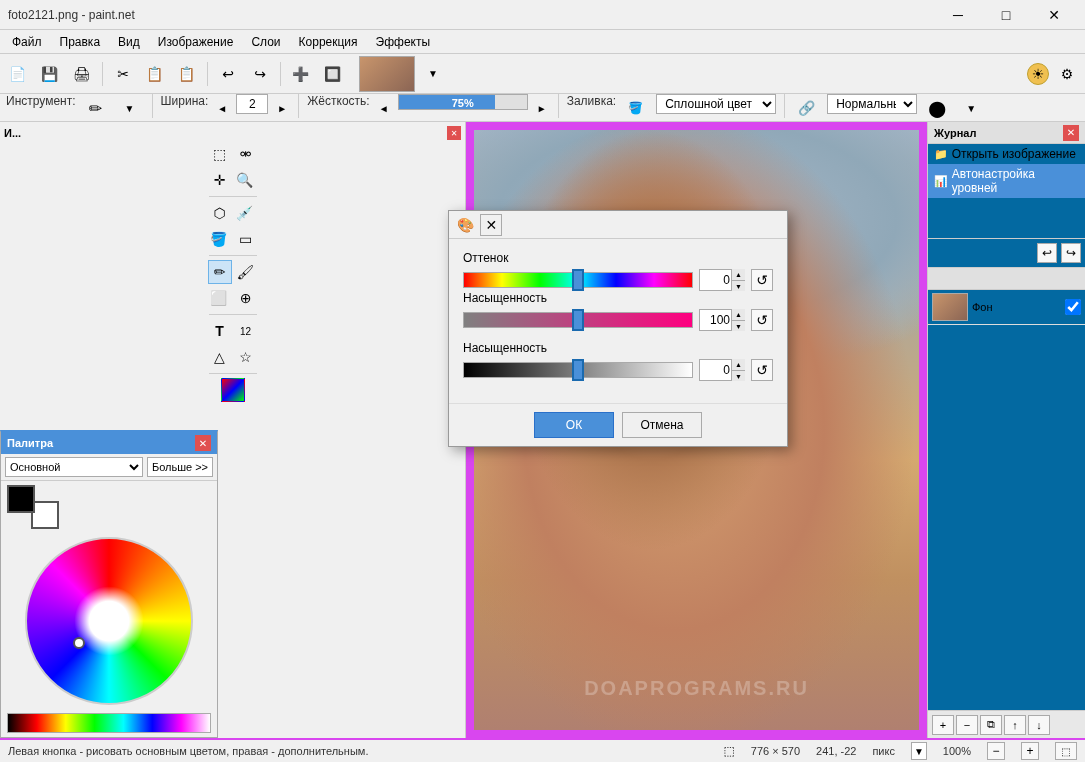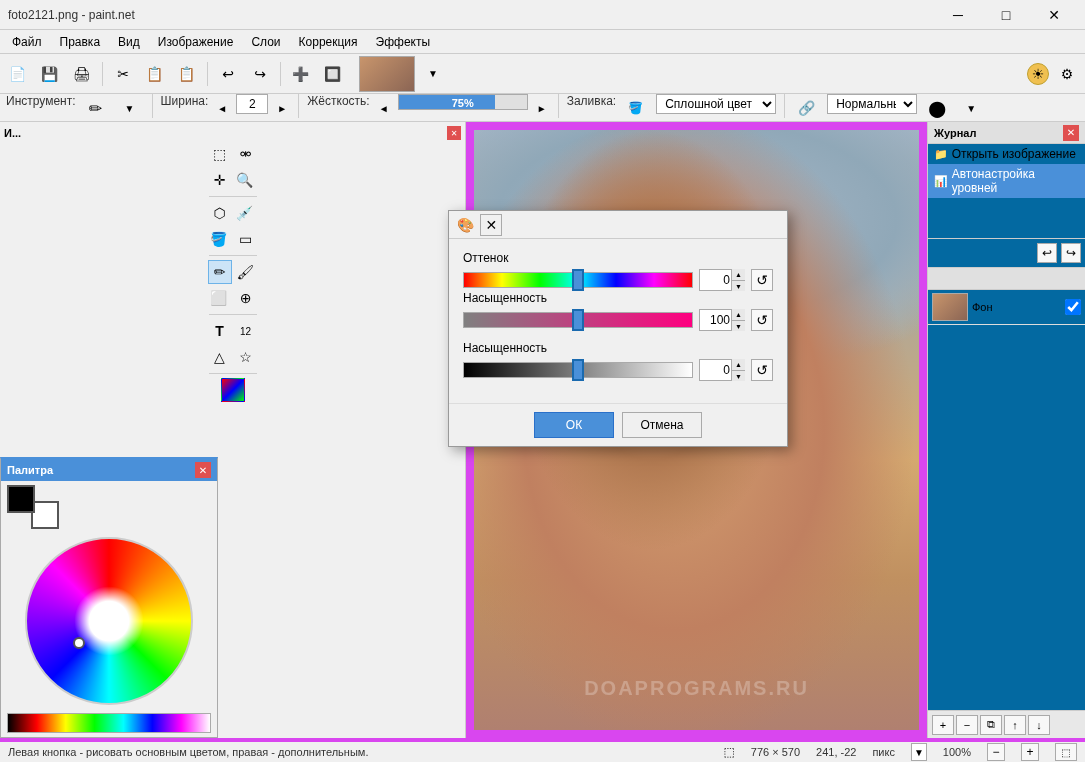--- a/index.html
+++ b/index.html
@@ -319,20 +319,26 @@
       </div>
     </div>
   </div>
 </div>
 
 <div style="position:fixed;bottom:24px;left:0;width:218px;background:#f0f0f0;border:1px solid #aaa;border-top:2px solid #4a90d9;z-index:50;">
   <div style="height:22px;background:#4a90d9;display:flex;align-items:center;justify-content:space-between;padding:0 6px;">
     <span style="color:white;font-weight:bold;font-size:11px;">Палитра</span>
     <button style="width:16px;height:16px;background:#e05050;border:none;cursor:pointer;color:white;font-size:10px;">✕</button>
   </div>
+  <div style="display:flex;align-items:center;gap:4px;padding:3px 4px;border-bottom:1px solid #ccc;">
+    <select style="height:20px;border:1px solid #aaa;background:white;font-size:11px;flex:1;">
+      <option>Основной</option>
+    </select>
+    <button style="height:20px;padding:0 4px;border:1px solid #aaa;background:white;cursor:pointer;font-size:11px;white-space:nowrap;">Больше &gt;&gt;</button>
+  </div>
   <div style="display:flex;align-items:flex-start;padding:4px 6px;gap:4px;">
     <div style="position:relative;width:52px;height:44px;">
       <div style="width:28px;height:28px;background:white;border:2px solid #555;cursor:pointer;position:absolute;right:0;bottom:0;z-index:1;"></div>
       <div style="width:28px;height:28px;background:#000;border:2px solid #555;cursor:pointer;position:absolute;left:0;top:0;z-index:2;"></div>
     </div>
   </div>
   <div style="display:flex;align-items:center;justify-content:center;padding:4px;">
     <div style="width:168px;height:168px;border-radius:50%;background:conic-gradient(#ff0000,#ff8000,#ffff00,#00ff00,#00ffff,#0000ff,#8000ff,#ff00ff,#ff0000);border:2px solid #ccc;position:relative;">
       <div style="position:absolute;top:50%;left:50%;transform:translate(-50%,-50%);width:70px;height:70px;border-radius:50%;background:radial-gradient(circle,white 40%,transparent 70%);"></div>
       <div style="position:absolute;width:12px;height:12px;border-radius:50%;background:white;border:2px solid #555;top:calc(50% + 22px);left:calc(50% - 30px);transform:translate(-50%,-50%);cursor:crosshair;"></div>
@@ -398,21 +404,21 @@
         <button style="width:22px;height:22px;border:1px solid #aaa;background:#f8f8f8;cursor:pointer;font-size:14px;">↺</button>
       </div>
     </div>
   </div>
   <div style="padding:8px 12px;display:flex;justify-content:center;gap:8px;border-top:1px solid #ddd;">
     <button style="width:80px;height:26px;background:#4a90d9;border:1px solid #2a70c9;color:white;cursor:pointer;font-size:12px;">ОК</button>
     <button style="width:80px;height:26px;background:#f0f0f0;border:1px solid #aaa;cursor:pointer;font-size:12px;">Отмена</button>
   </div>
 </div>
 
-<div class="status-bar" style="position:fixed;bottom:0;left:0;right:0;height:24px;background:#f0f0f0;border-top:4px solid #d946ef;display:flex;align-items:center;padding:0 8px;gap:16px;">
+<div class="status-bar" style="position:fixed;bottom:0;left:0;right:0;height:24px;background:#f0f0f0;border-top:2px solid #d946ef;display:flex;align-items:center;padding:0 8px;gap:16px;">
   <span class="status-text">Левая кнопка - рисовать основным цветом, правая - дополнительным.</span>
   <div style="flex:1;"></div>
   <span style="font-size:12px;">⬚</span>
   <span class="status-item">776 × 570</span>
   <span class="status-item">241, -22</span>
   <span class="status-item">пикс</span>
   <button style="height:18px;border:1px solid #aaa;background:white;cursor:pointer;font-size:10px;padding:0 2px;">▼</button>
   <span class="status-item">100%</span>
   <button style="width:18px;height:18px;border:1px solid #aaa;background:#f8f8f8;cursor:pointer;font-size:12px;">−</button>
   <button style="width:18px;height:18px;border:1px solid #aaa;background:#f8f8f8;cursor:pointer;font-size:12px;">+</button>

